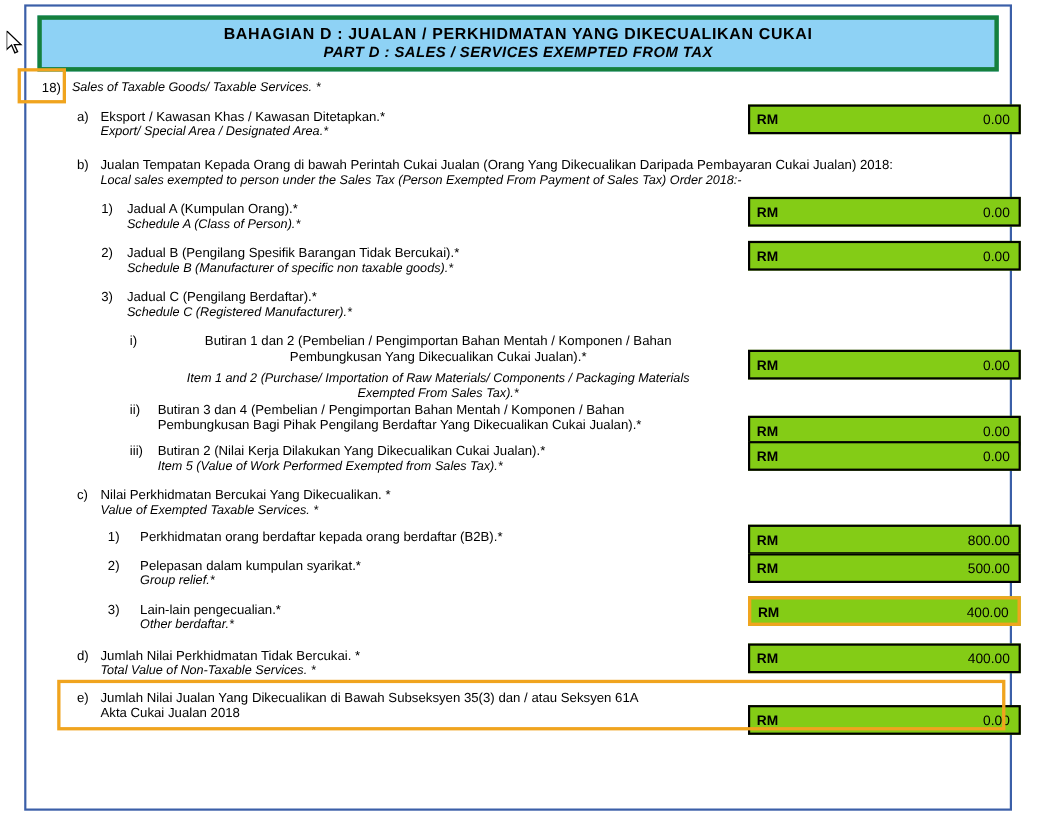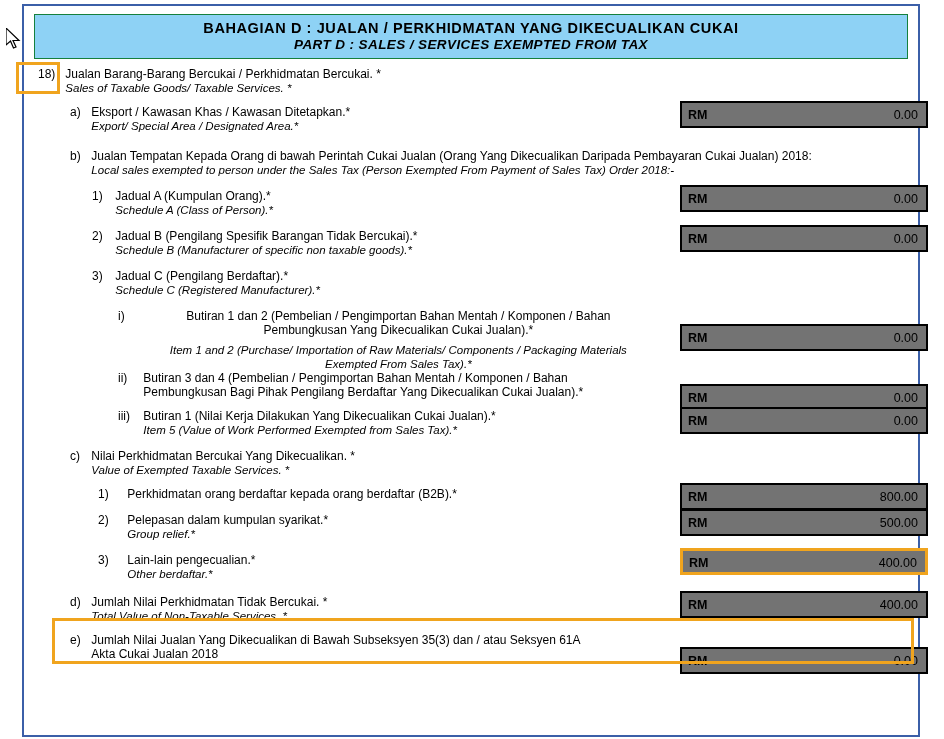--- a/index.html
+++ b/index.html
@@ -29,21 +29,21 @@
   .inner {
     position: relative;
     width: 100%;
     height: 100%;
     padding: 6px 8px 0 8px;
     box-sizing: border-box;
   }
   
   .header-band {
     background: #8ed2f5;
-    border: 1px solid #15803d;
+    border: 4px solid #15803d;
     text-align: center;
     padding: 5px 0 6px 0;
     margin: 2px 2px 6px 2px;
   }
   .header-band .l1 {
     font-weight: bold;
     font-size: 14.5px;
     letter-spacing: 0.6px;
   }
   .header-band .l2 {
@@ -61,21 +61,21 @@
   .ms { font-size: 12px; line-height: 14px; }
   .en { font-size: 11.5px; font-style: italic; line-height: 14px; }
   .label-block { display: block; }
 
   .amount-box {
     position: absolute;
     width: 248px;
     height: 27px;
     border: 2px solid #000;
     box-sizing: border-box;
-    background: #737373;
+    background: #84cc16;
   }
   .amount-box .rm {
     position: absolute;
     left: 6px;
     top: 5px;
     font-weight: bold;
     font-size: 12.5px;
   }
   .amount-box .val {
     position: absolute;
@@ -107,21 +107,20 @@
   <div class="inner">
 
     <div class="header-band">
       <div class="l1">BAHAGIAN D : JUALAN / PERKHIDMATAN YANG DIKECUALIKAN CUKAI</div>
       <div class="l2">PART D : SALES / SERVICES EXEMPTED FROM TAX</div>
     </div>
 
     <div class="row" style="margin-left:6px; margin-top:8px;">
       <span style="display:inline-block; width:24px; vertical-align:top;">18)</span>
       <span style="display:inline-block; vertical-align:top;">
-        <span class="ms label-block">Jualan Barang-Barang Bercukai / Perkhidmatan Bercukai. *</span>
         <span class="en label-block">Sales of Taxable Goods/ Taxable Services. *</span>
       </span>
     </div>
 
     <div class="row" style="margin-left:38px; margin-top:10px;">
       <span style="display:inline-block; width:18px; vertical-align:top;">a)</span>
       <span style="display:inline-block; vertical-align:top;">
         <span class="ms label-block">Eksport / Kawasan Khas / Kawasan Ditetapkan.*</span>
         <span class="en label-block">Export/ Special Area / Designated Area.*</span>
       </span>
@@ -190,21 +189,21 @@
       </span>
       <span class="amount-box" style="left:562px; top:13px;">
         <span class="rm">RM</span>
         <span class="val">0.00</span>
       </span>
     </div>
 
     <div class="row" style="margin-left:86px; margin-top:10px;">
       <span style="display:inline-block; width:22px; vertical-align:top;">iii)</span>
       <span style="display:inline-block; vertical-align:top; width:510px;">
-        <span class="ms label-block">Butiran 1 (Nilai Kerja Dilakukan Yang Dikecualikan Cukai Jualan).*</span>
+        <span class="ms label-block">Butiran 2 (Nilai Kerja Dilakukan Yang Dikecualikan Cukai Jualan).*</span>
         <span class="en label-block">Item 5 (Value of Work Performed Exempted from Sales Tax).*</span>
       </span>
       <span class="amount-box" style="left:562px; top:-2px;">
         <span class="rm">RM</span>
         <span class="val">0.00</span>
       </span>
     </div>
 
     <div class="row" style="margin-left:38px; margin-top:12px;">
       <span style="display:inline-block; width:18px; vertical-align:top;">c)</span>

